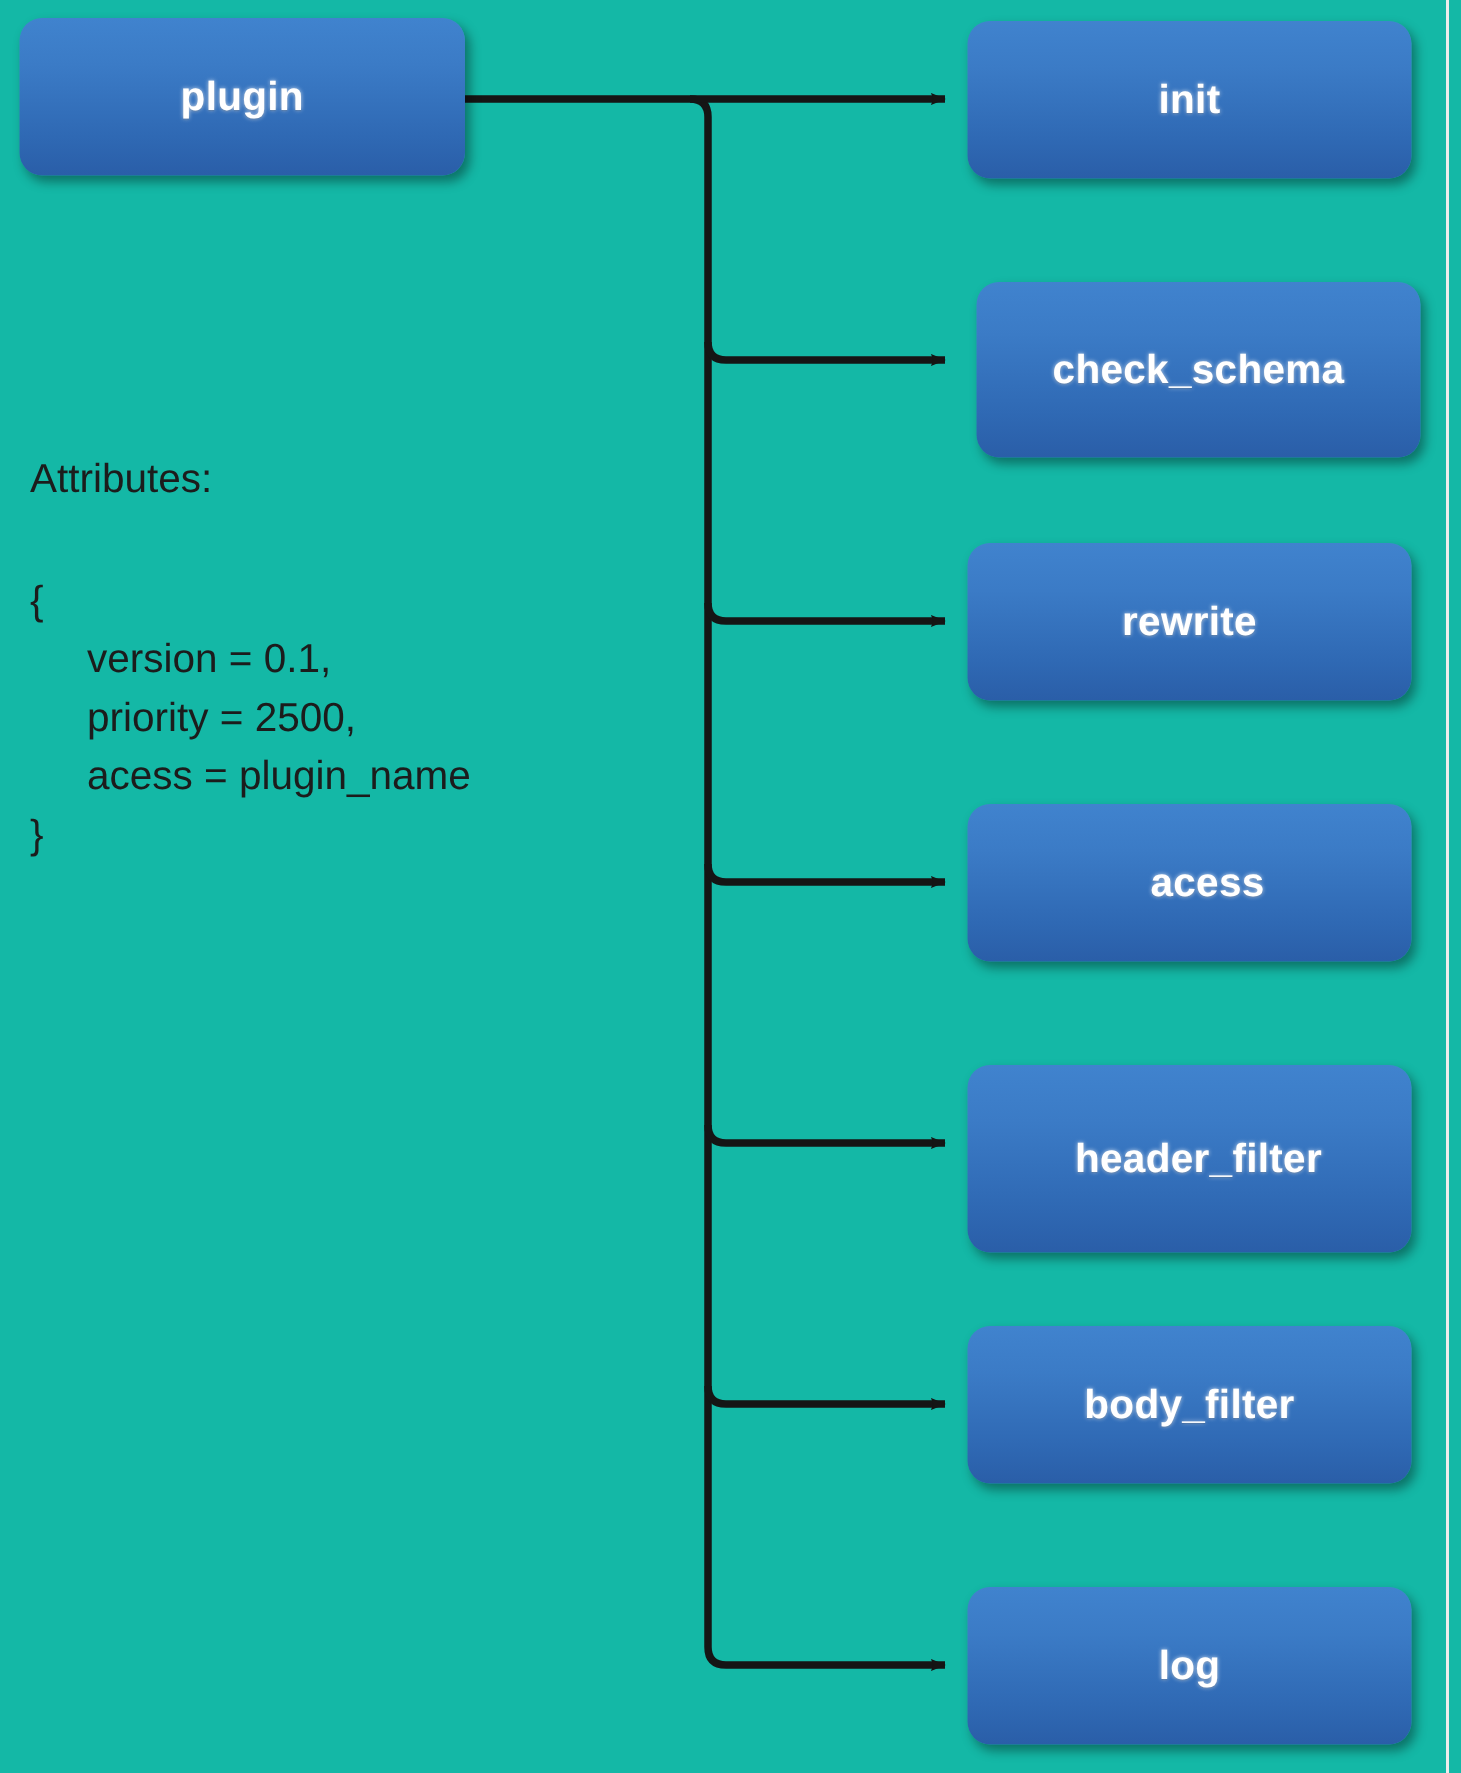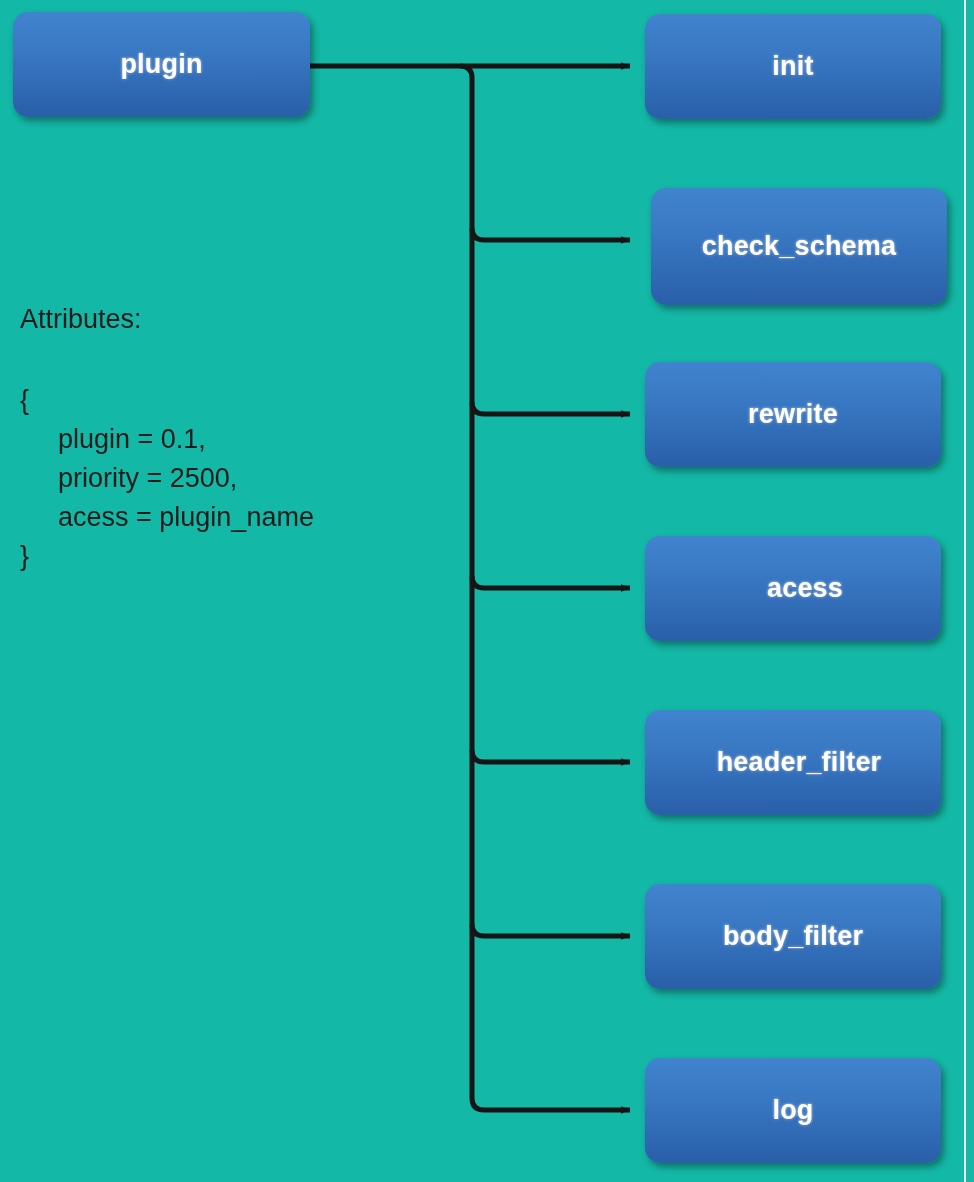--- a/index.html
+++ b/index.html
@@ -123,34 +123,34 @@
   </div>
 
   <div class="node" style="left:645px; top:362px; width:296px; height:105px;">
     <span class="node-label">rewrite</span>
   </div>
 
   <div class="node" style="left:645px; top:536px; width:296px; height:105px;padding-left:24px;">
     <span class="node-label">acess</span>
   </div>
 
-  <div class="node" style="left:645px; top:710px; width:296px; height:105px;padding-left:12px;">
+  <div class="node" style="left:645px; top:710px; width:296px; height:125px;padding-left:12px;">
     <span class="node-label">header_filter</span>
   </div>
 
   <div class="node" style="left:645px; top:884px; width:296px; height:105px;">
     <span class="node-label">body_filter</span>
   </div>
 
   <div class="node" style="left:645px; top:1058px; width:296px; height:105px;">
     <span class="node-label">log</span>
   </div>
 
   <div id="attributes-block">
     <span class="attr-heading">Attributes:</span>
     <span class="brace">{</span>
-    <span class="attr-line">plugin = 0.1,</span>
+    <span class="attr-line">version = 0.1,</span>
     <span class="attr-line">priority = 2500,</span>
     <span class="attr-line">acess = plugin_name</span>
     <span class="brace">}</span>
   </div>
 
 </div>
 
 </body></html>

